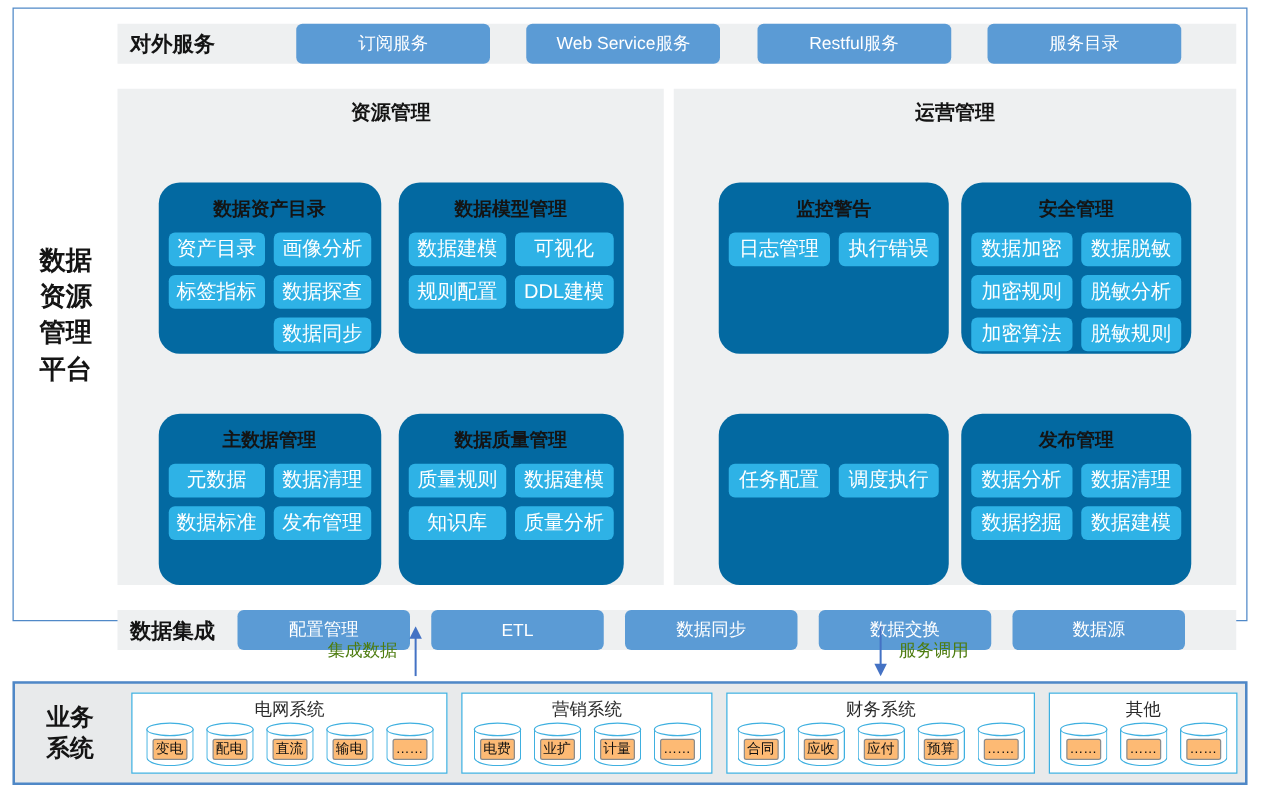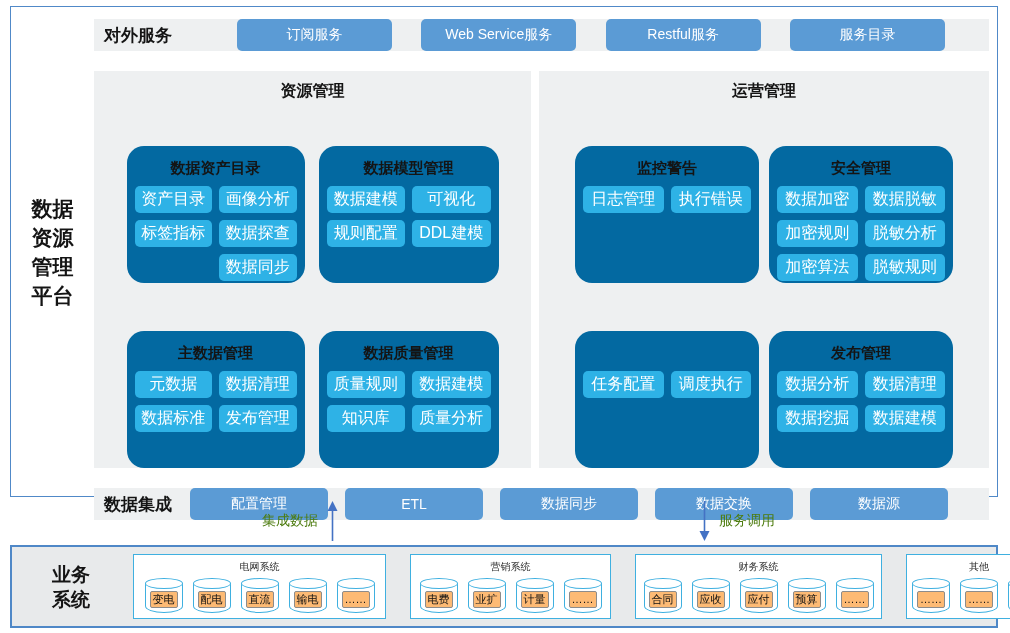--- a/index.html
+++ b/index.html
@@ -56,35 +56,35 @@
   
   .flows{position:absolute;left:0;top:497px;width:1010px;height:48px;}
   .flow{position:absolute;top:0;height:48px;display:flex;align-items:center;gap:9px;}
   .flow.up{left:262px;}
   .flow.down{left:699px;}
   .flow-label{font-size:14px;color:#4d7c0f;}
   
   .business{
     position:absolute;left:10px;top:545px;width:988px;height:83px;
     box-sizing:border-box;border:2px solid #4f88c7;background:#e8eaeb;
-    display:flex;align-items:center;padding:0 21px;gap:24px;
+    display:flex;align-items:center;padding:0 6px;gap:11px;
   }
   .biz-label{
     flex:0 0 76px;text-align:center;font-weight:bold;font-size:19px;
     line-height:25px;white-space:pre-line;
   }
   .group{
     background:#fff;border:1px solid #3fb0e0;height:65px;box-sizing:border-box;
     padding:2px 4px;display:flex;flex-direction:column;
   }
   .group.g0{flex:0 0 253px;}
   .group.g1{flex:0 0 201px;}
   .group.g2{flex:0 0 247px;}
   .group.g3{flex:1;}
-  .group-title{text-align:center;font-size:10px;color:#2b2b2b;height:20px;line-height:20px;}
+  .group-title{text-align:center;font-size:14px;color:#2b2b2b;height:20px;line-height:20px;}
   .cyl-row{flex:1;display:flex;justify-content:center;align-items:flex-start;gap:8px;padding-top:1px;}
   .cyl{position:relative;width:40px;height:36px;}
   .cyl-body{
     position:absolute;left:1px;right:1px;top:5px;bottom:1px;background:#fff;
     border:1.4px solid #3fb0e0;border-top:none;
     border-radius:0 0 19px 19px / 0 0 7px 7px;
   }
   .cyl-top{
     position:absolute;left:1px;right:1px;top:0;height:11px;background:#fff;
     border:1.4px solid #3fb0e0;border-radius:50%;box-sizing:border-box;

